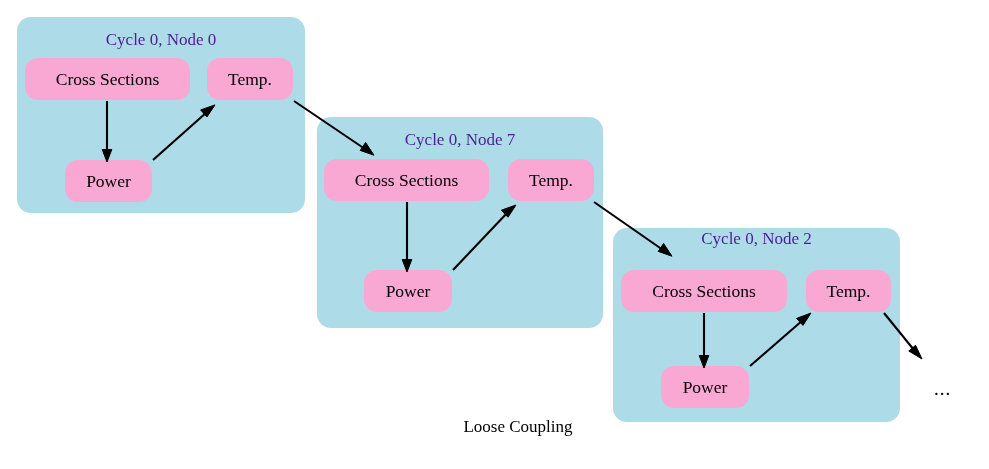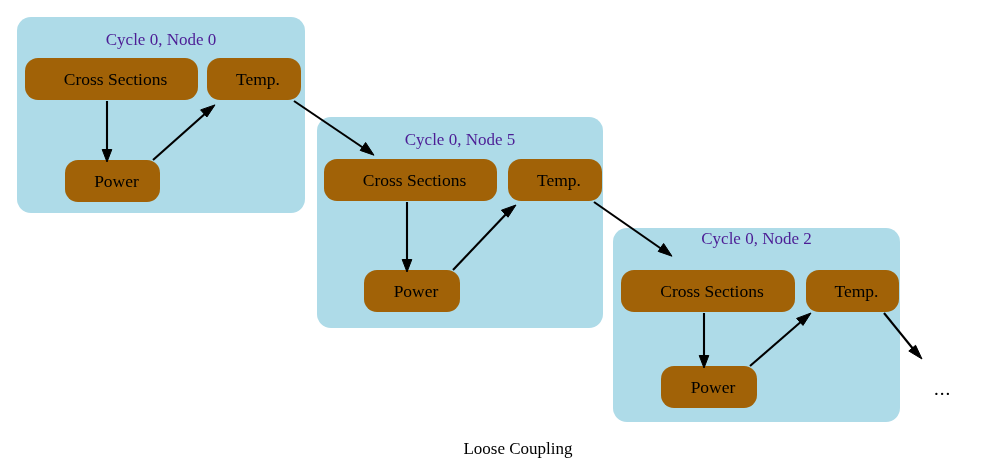--- a/index.html
+++ b/index.html
@@ -26,29 +26,28 @@
     left: 0;
     right: 0;
     text-align: center;
     font-size: 17px;
     color: #4c1d95;
     line-height: 1;
     white-space: nowrap;
   }
   .node {
     position: absolute;
-    background: #a16207;
+    background: #f9a8d4;
     border-radius: 13px;
     display: flex;
     align-items: center;
     justify-content: center;
     font-size: 17.5px;
     color: #000000;
     white-space: nowrap;
-    padding-left: 8px;
   }
   .caption {
     position: absolute;
     left: 0;
     right: 0;
     text-align: center;
     font-size: 17px;
     color: #000000;
     white-space: nowrap;
   }
@@ -88,21 +87,21 @@
     <div class="cluster-title" style="top:14px;">Cycle 0, Node 0</div>
   </div>
 
   <div class="node" style="left:25px; top:58px; width:165px; height:42px;">Cross Sections</div>
 
   <div class="node" style="left:207px; top:58px; width:86px; height:42px;">Temp.</div>
 
   <div class="node" style="left:65px; top:160px; width:87px; height:42px;">Power</div>
 
   <div class="cluster" style="left:317px; top:117px; width:286px; height:211px;">
-    <div class="cluster-title" style="top:14px;">Cycle 0, Node 5</div>
+    <div class="cluster-title" style="top:14px;">Cycle 0, Node 7</div>
   </div>
 
   <div class="node" style="left:324px; top:159px; width:165px; height:42px;">Cross Sections</div>
 
   <div class="node" style="left:508px; top:159px; width:86px; height:42px;">Temp.</div>
 
   <div class="node" style="left:364px; top:270px; width:88px; height:42px;">Power</div>
 
   <div class="cluster" style="left:613px; top:228px; width:287px; height:194px;">
     <div class="cluster-title" style="top:2px;">Cycle 0, Node 2</div>
@@ -158,15 +157,15 @@
 
     <g>
       <path d="M 884,313 L 914,350"></path>
       <polygon points="922,359 915.6,345.3 908.8,351.0"></polygon>
     </g>
 
   </svg>
 
   <div class="ellipsis" style="left:934px; top:379px;">...</div>
 
-  <div class="caption" style="top:439px;margin-left:47px;">Loose Coupling</div>
+  <div class="caption" style="top:417px;margin-left:47px;">Loose Coupling</div>
 
 </div>
 
 </body></html>

